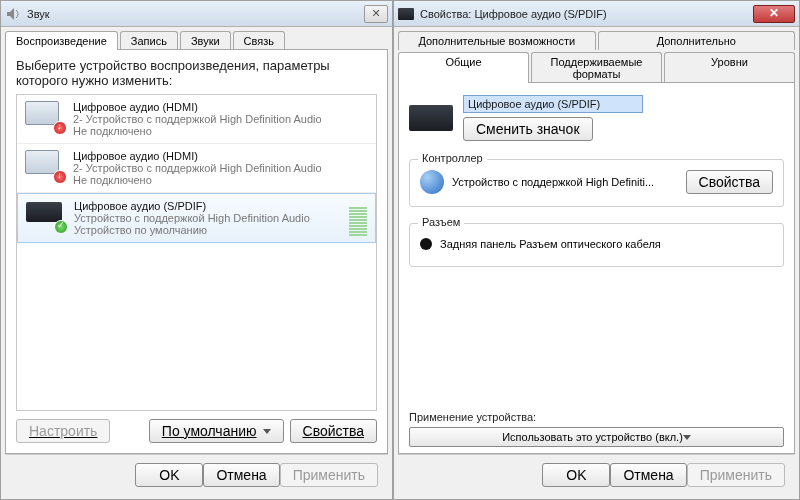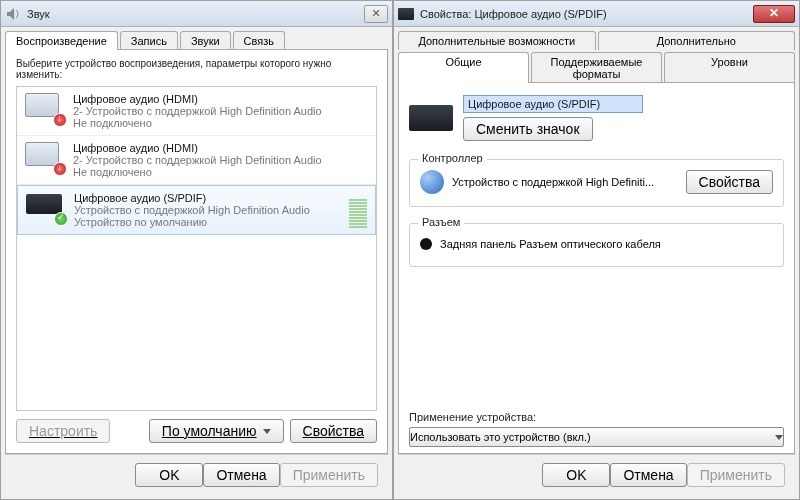--- a/index.html
+++ b/index.html
@@ -10,21 +10,21 @@
 .win-right { width: 407px; height: 500px; }
 .titlebar { height: 26px; background: linear-gradient(#e8f0f8, #d0dceb); display: flex; align-items: center; padding: 0 4px; border-bottom: 1px solid #b0b0b0; }
 .titlebar .ticon { width: 16px; height: 16px; margin-right: 6px; }
 .titlebar .ttext { flex: 1; color: #222; }
 .closex { width: 42px; height: 18px; background: linear-gradient(#e07a7a,#c43c3c); border: 1px solid #7a1f1f; border-radius: 2px; color: #fff; text-align: center; line-height: 15px; font-size: 12px; font-weight: bold; cursor: pointer; }
 .xbtn { width: 24px; height: 18px; background: linear-gradient(#f4f4f4,#ddd); border: 1px solid #999; border-radius: 2px; text-align: center; line-height: 15px; cursor: pointer; color: #555; }
 .tabs-outer { display: flex; padding: 4px 4px 0 4px; gap: 2px; }
 .tab { padding: 3px 10px; background: #f0f0f0; border: 1px solid #a8a8a8; border-bottom: none; border-radius: 3px 3px 0 0; cursor: pointer; font-size: 11px; }
 .tab.active { background: #fff; position: relative; z-index: 2; }
 .tabpanel { flex: 1; background: #fff; margin: 0 4px; border: 1px solid #a8a8a8; padding: 8px 10px; display: flex; flex-direction: column; margin-top: -1px; }
-.instr { font-size: 10px; color: #222; margin-bottom: 6px; }
+.instr { font-size: 13px; color: #222; margin-bottom: 6px; }
 .devlist { border: 1px solid #c8c8c8; flex: 1; background: #fff; overflow: auto; }
 .dev { display: flex; align-items: flex-start; padding: 6px 8px; border-bottom: 1px solid #eee; }
 .dev.selected { background: linear-gradient(#f7fbff,#e8f2fb); border: 1px solid #a8cdef; }
 .dev .dicon { width: 40px; height: 32px; position: relative; margin-right: 8px; flex-shrink: 0; }
 .monitor-icon { width: 34px; height: 24px; background: linear-gradient(#e8eef4,#c4d0dc); border: 1px solid #8694a4; border-radius: 2px; position: relative; }
 .spdif-icon { width: 36px; height: 20px; background: linear-gradient(#3a3f48,#1a1d22); border-radius: 2px; position: relative; margin-top: 2px; }
 .badge { position: absolute; width: 14px; height: 14px; border-radius: 50%; bottom: -2px; right: -2px; border: 1px solid #fff; }
 .badge.down { background: radial-gradient(#ff7070,#c01818); }
 .badge.down::after { content: "↓"; color: #fff; font-size: 9px; position: absolute; left: 3px; top: -1px; }
 .badge.ok { background: radial-gradient(#7ad86e,#2a9a1e); }
@@ -47,21 +47,21 @@
 .fieldgroup { border: 1px solid #d0d0d0; border-radius: 3px; padding: 10px 10px 12px 10px; margin: 10px 0 6px 0; position: relative; }
 .flegend { position: absolute; top: -8px; left: 8px; background: #fff; padding: 0 4px; font-size: 11px; color: #222; }
 .devrow { display: flex; align-items: center; gap: 10px; }
 .devimg { width: 44px; height: 30px; }
 .nameinput { width: 180px; border: 1px solid #7a9fcf; padding: 2px 4px; font-size: 11px; background: #cfe4fb; color: #1a1a1a; }
 .smallbtn { margin-top: 4px; }
 .linktext { color: #0066cc; cursor: pointer; }
 .jack { display: flex; align-items: center; gap: 8px; padding: 4px 0; }
 .jackdot { width: 12px; height: 12px; border-radius: 50%; background: #111; }
 .label { font-size: 11px; color: #222; margin-bottom: 4px; }
-.selectwrap { border: 1px solid #8a8a8a; background: linear-gradient(#fdfdfd,#e6e6e6); padding: 3px 0; display: flex; justify-content: space-between; align-items: center; cursor: pointer; border-radius: 2px; }
+.selectwrap { border: 1px solid #8a8a8a; background: linear-gradient(#fdfdfd,#e6e6e6); padding: 3px 6px; display: flex; justify-content: center; align-items: center; cursor: pointer; border-radius: 2px; }
 .right-body { flex: 1; display: flex; flex-direction: column; }
 .inner-panel { background: #fff; flex: 1; padding: 6px 10px; display: flex; flex-direction: column; border: 1px solid #a8a8a8; margin: 0 4px; margin-top: -1px; }
 .ctrl-icon { width: 24px; height: 24px; border-radius: 50%; background: radial-gradient(circle at 30% 30%, #a8cff5, #2a6dc4); flex-shrink: 0; }
 .ctrl-row { display: flex; align-items: center; gap: 8px; }
 .ctrl-info { flex: 1; font-size: 11px; }
 .spacer { flex: 1; }
 svg.speaker { fill: #888; }
 </style>
 </head>
 <body>

